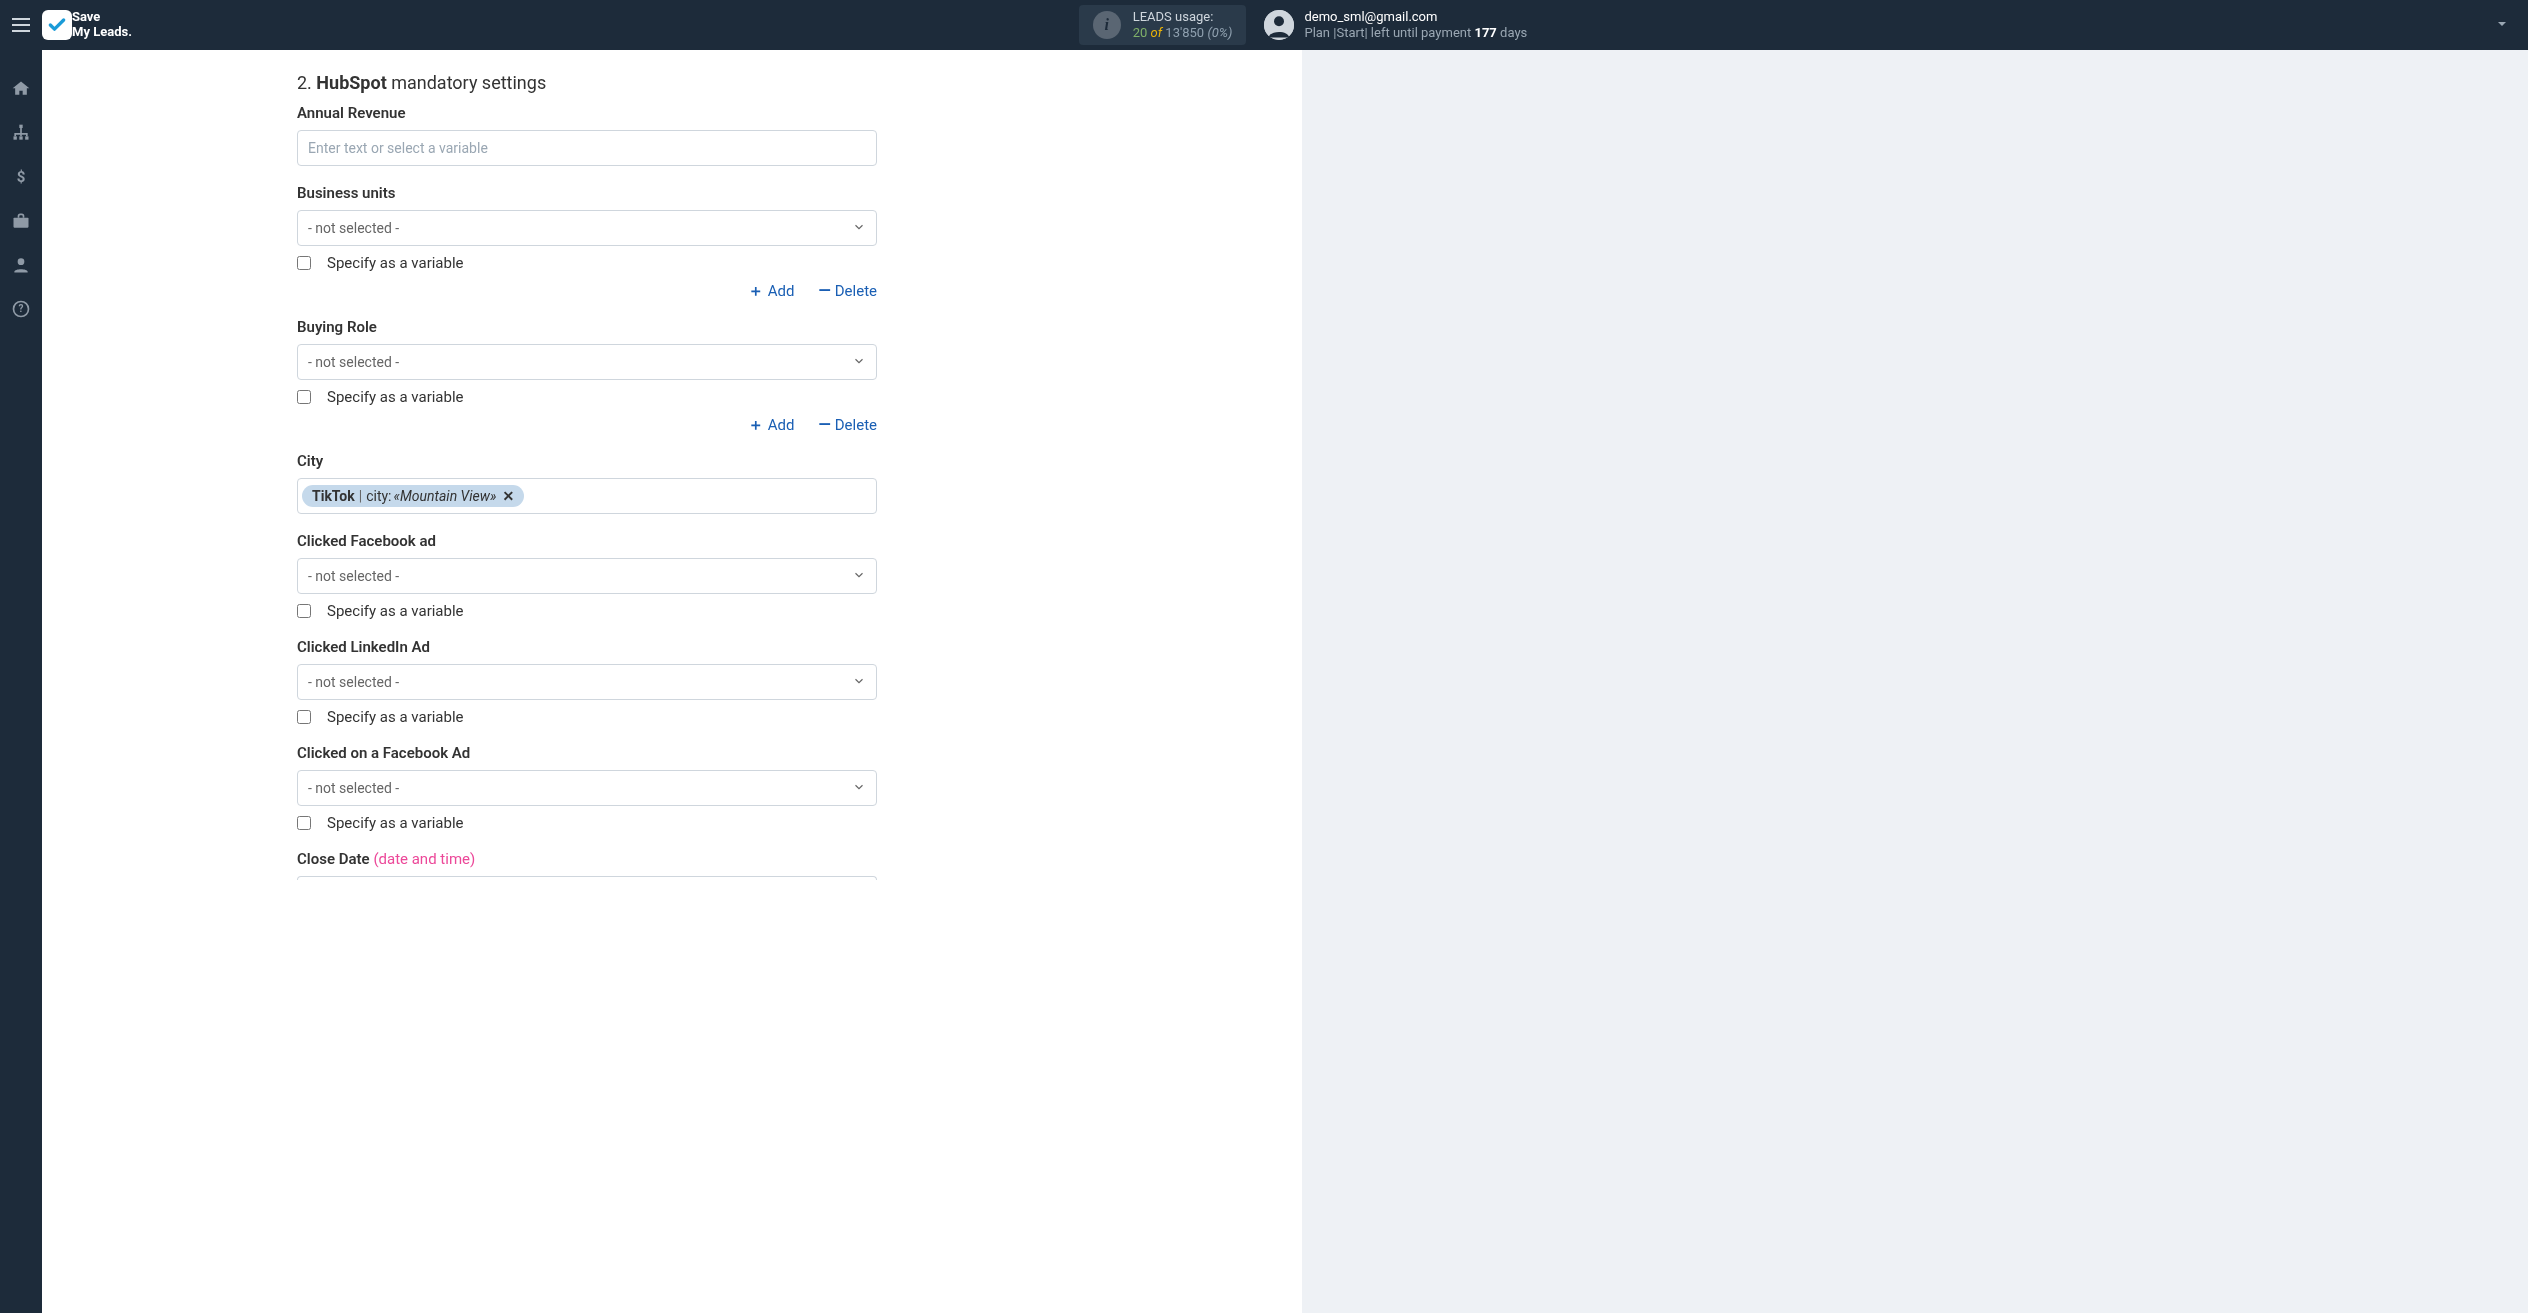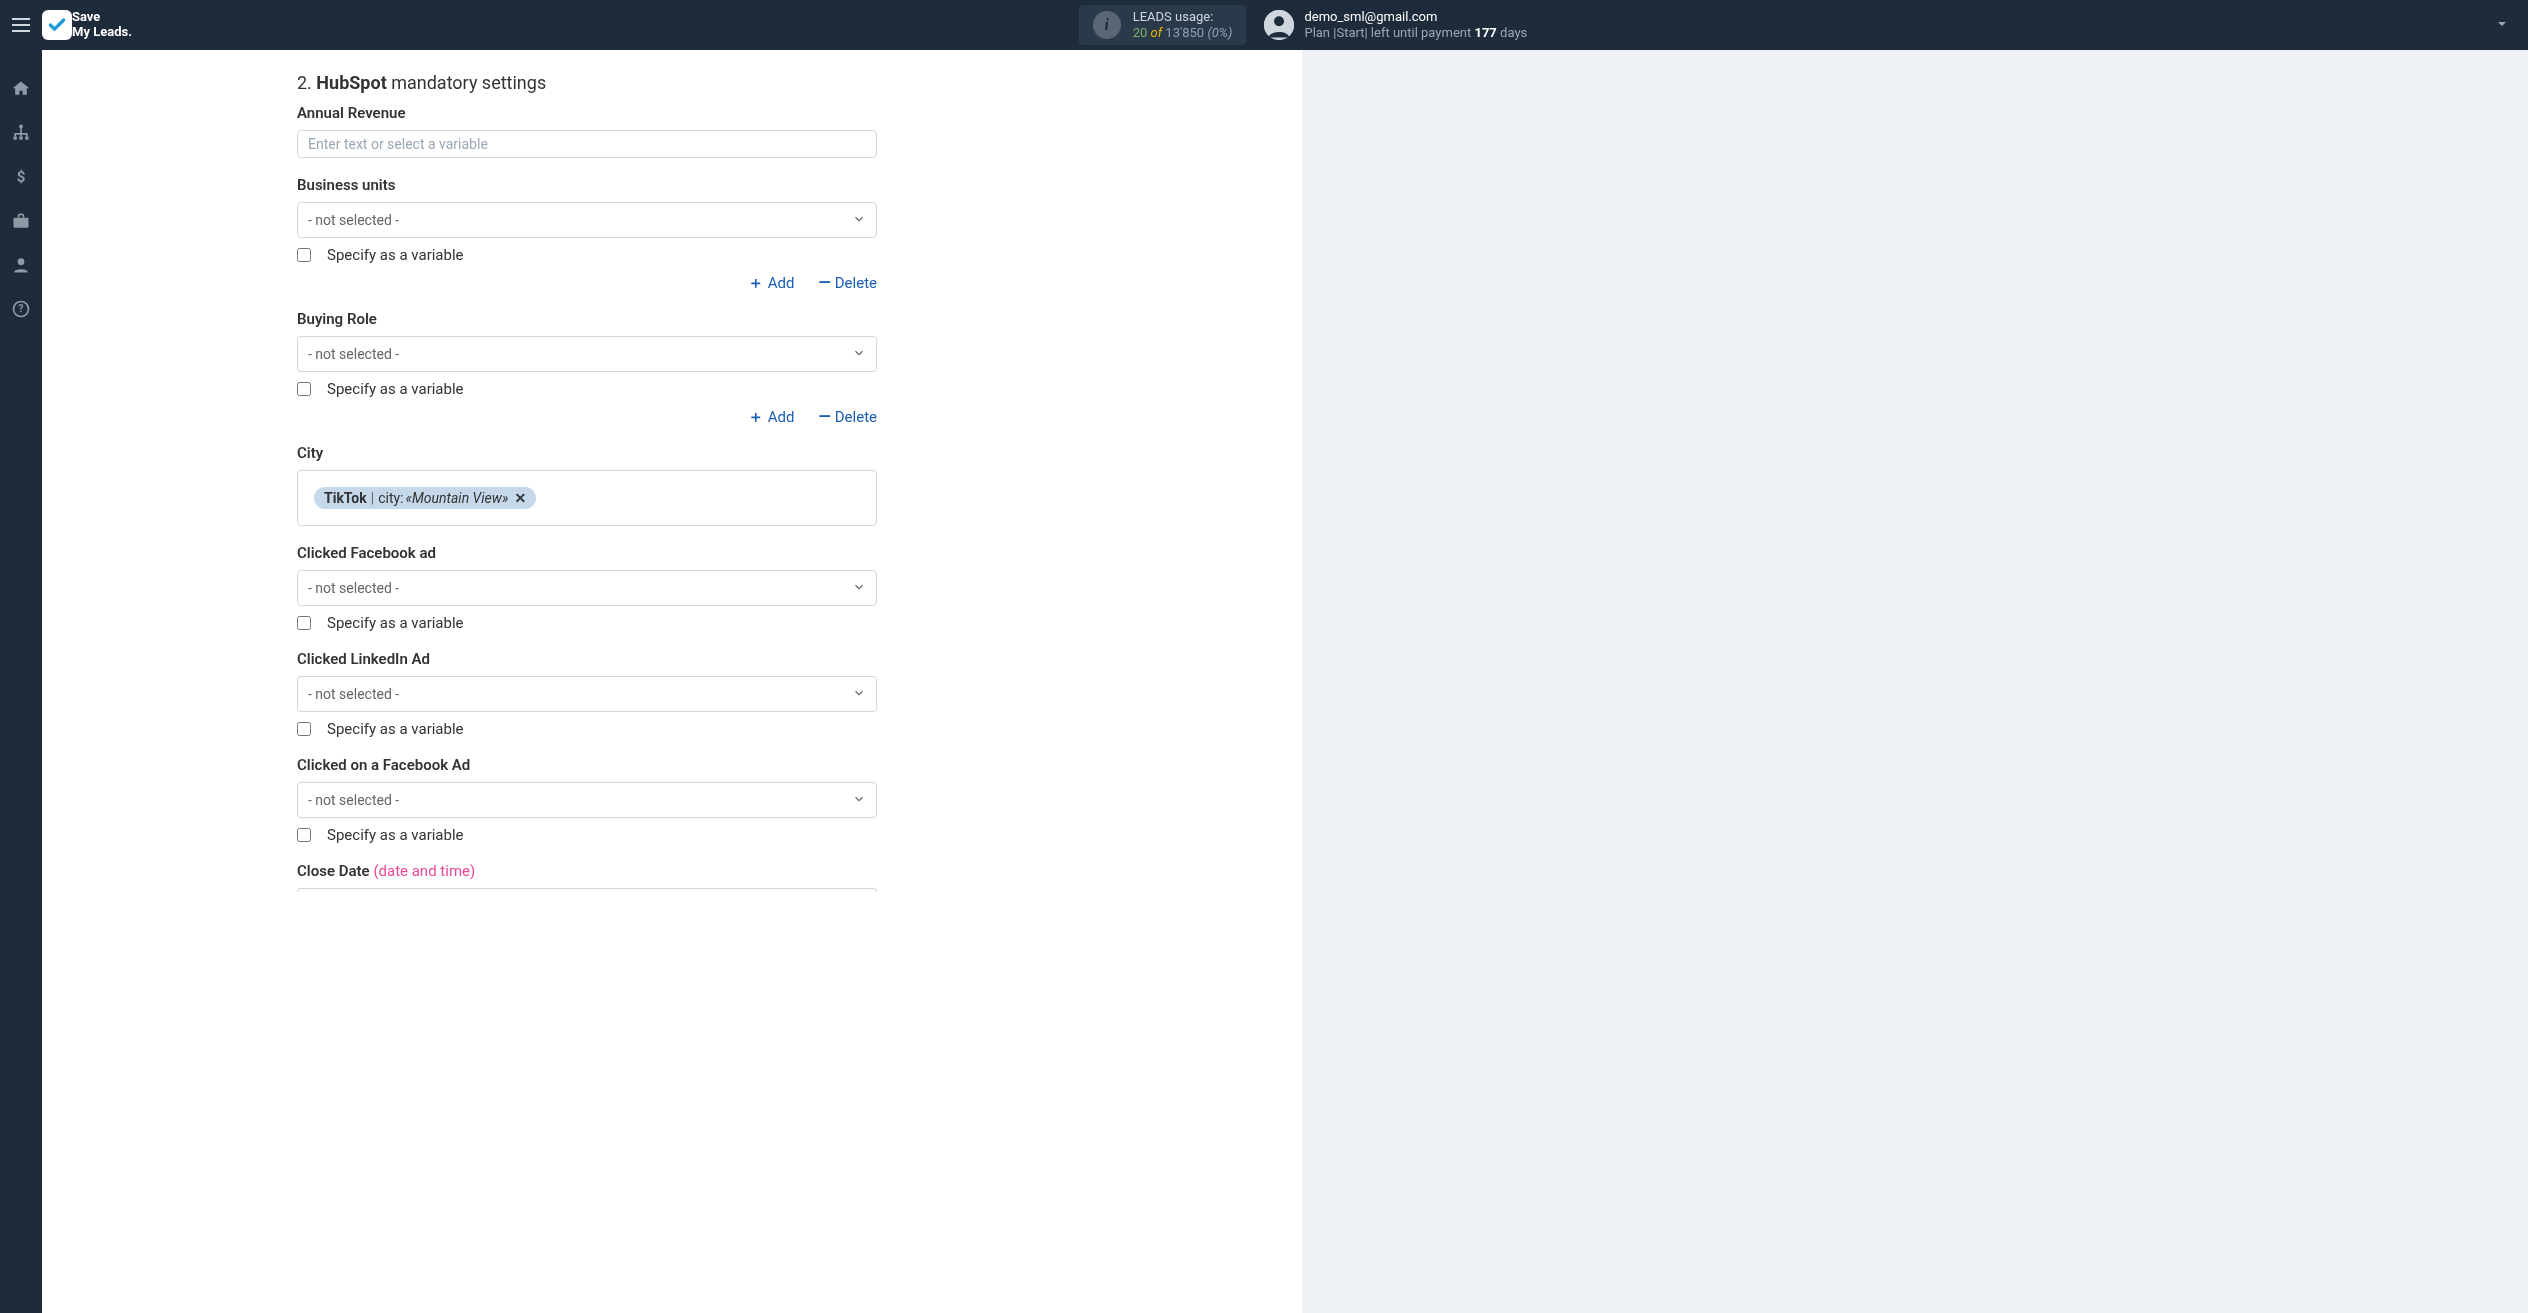--- a/index.html
+++ b/index.html
@@ -38,30 +38,30 @@
   .content{flex:1;display:flex;justify-content:flex-start}
   .panel{background:#fff;width:1260px;min-height:100%;padding:22px 0 0 0}
   .panel-inner{width:580px;margin-left:255px}
   .section-title{font-size:18px;color:#333;margin-bottom:11px}
   .section-title .num{font-weight:400}
   .section-title .bold{font-weight:700}
   .section-title .rest{font-weight:400}
   .field{margin-bottom:18px}
   .field-label{font-weight:600;font-size:15px;color:#333;margin-bottom:8px}
   .field-label .hint{font-weight:400;color:#ec4899}
-  .text-input{width:100%;height:28px;border:1px solid #cfd6dd;border-radius:4px;padding:0 10px;font-size:14px;color:#333}
+  .text-input{width:100%;height:36px;border:1px solid #cfd6dd;border-radius:4px;padding:0 10px;font-size:14px;color:#333}
   .text-input::placeholder{color:#9aa7b3}
   .select-box{width:100%;height:36px;border:1px solid #cfd6dd;border-radius:4px;padding:0 10px;font-size:14px;color:#666;display:flex;align-items:center;justify-content:space-between;cursor:pointer;background:#fff}
   .select-box .chev svg{width:14px;height:14px;stroke:#666;fill:none;stroke-width:2}
   .checkbox-row{display:flex;align-items:center;gap:16px;margin-top:8px;font-size:15px;color:#333}
   .checkbox-row input{width:14px;height:14px}
   .add-del-row{display:flex;justify-content:flex-end;gap:24px;margin-top:10px;font-size:15px}
   .add-link,.del-link{color:#1a5fb4;cursor:pointer;display:flex;align-items:center;gap:4px}
   .add-link .plus,.del-link .minus{font-weight:700;font-size:16px;line-height:1}
-  .tag-input{width:100%;min-height:36px;border:1px solid #cfd6dd;border-radius:4px;padding:16px;display:flex;align-items:center;flex-wrap:wrap;gap:4px}
+  .tag-input{width:100%;min-height:36px;border:1px solid #cfd6dd;border-radius:4px;padding:4px;display:flex;align-items:center;flex-wrap:wrap;gap:4px}
   .tag{background:#c5d9eb;border-radius:12px;padding:3px 10px;font-size:14px;color:#333;display:flex;align-items:center;gap:2px}
   .tag .src{font-weight:700}
   .tag .sep{color:#666;margin:0 2px}
   .tag .key{color:#333}
   .tag .val{font-style:italic}
   .tag .x{margin-left:4px;cursor:pointer;font-weight:700;color:#333}
 </style>
 </head>
 <body>
 

